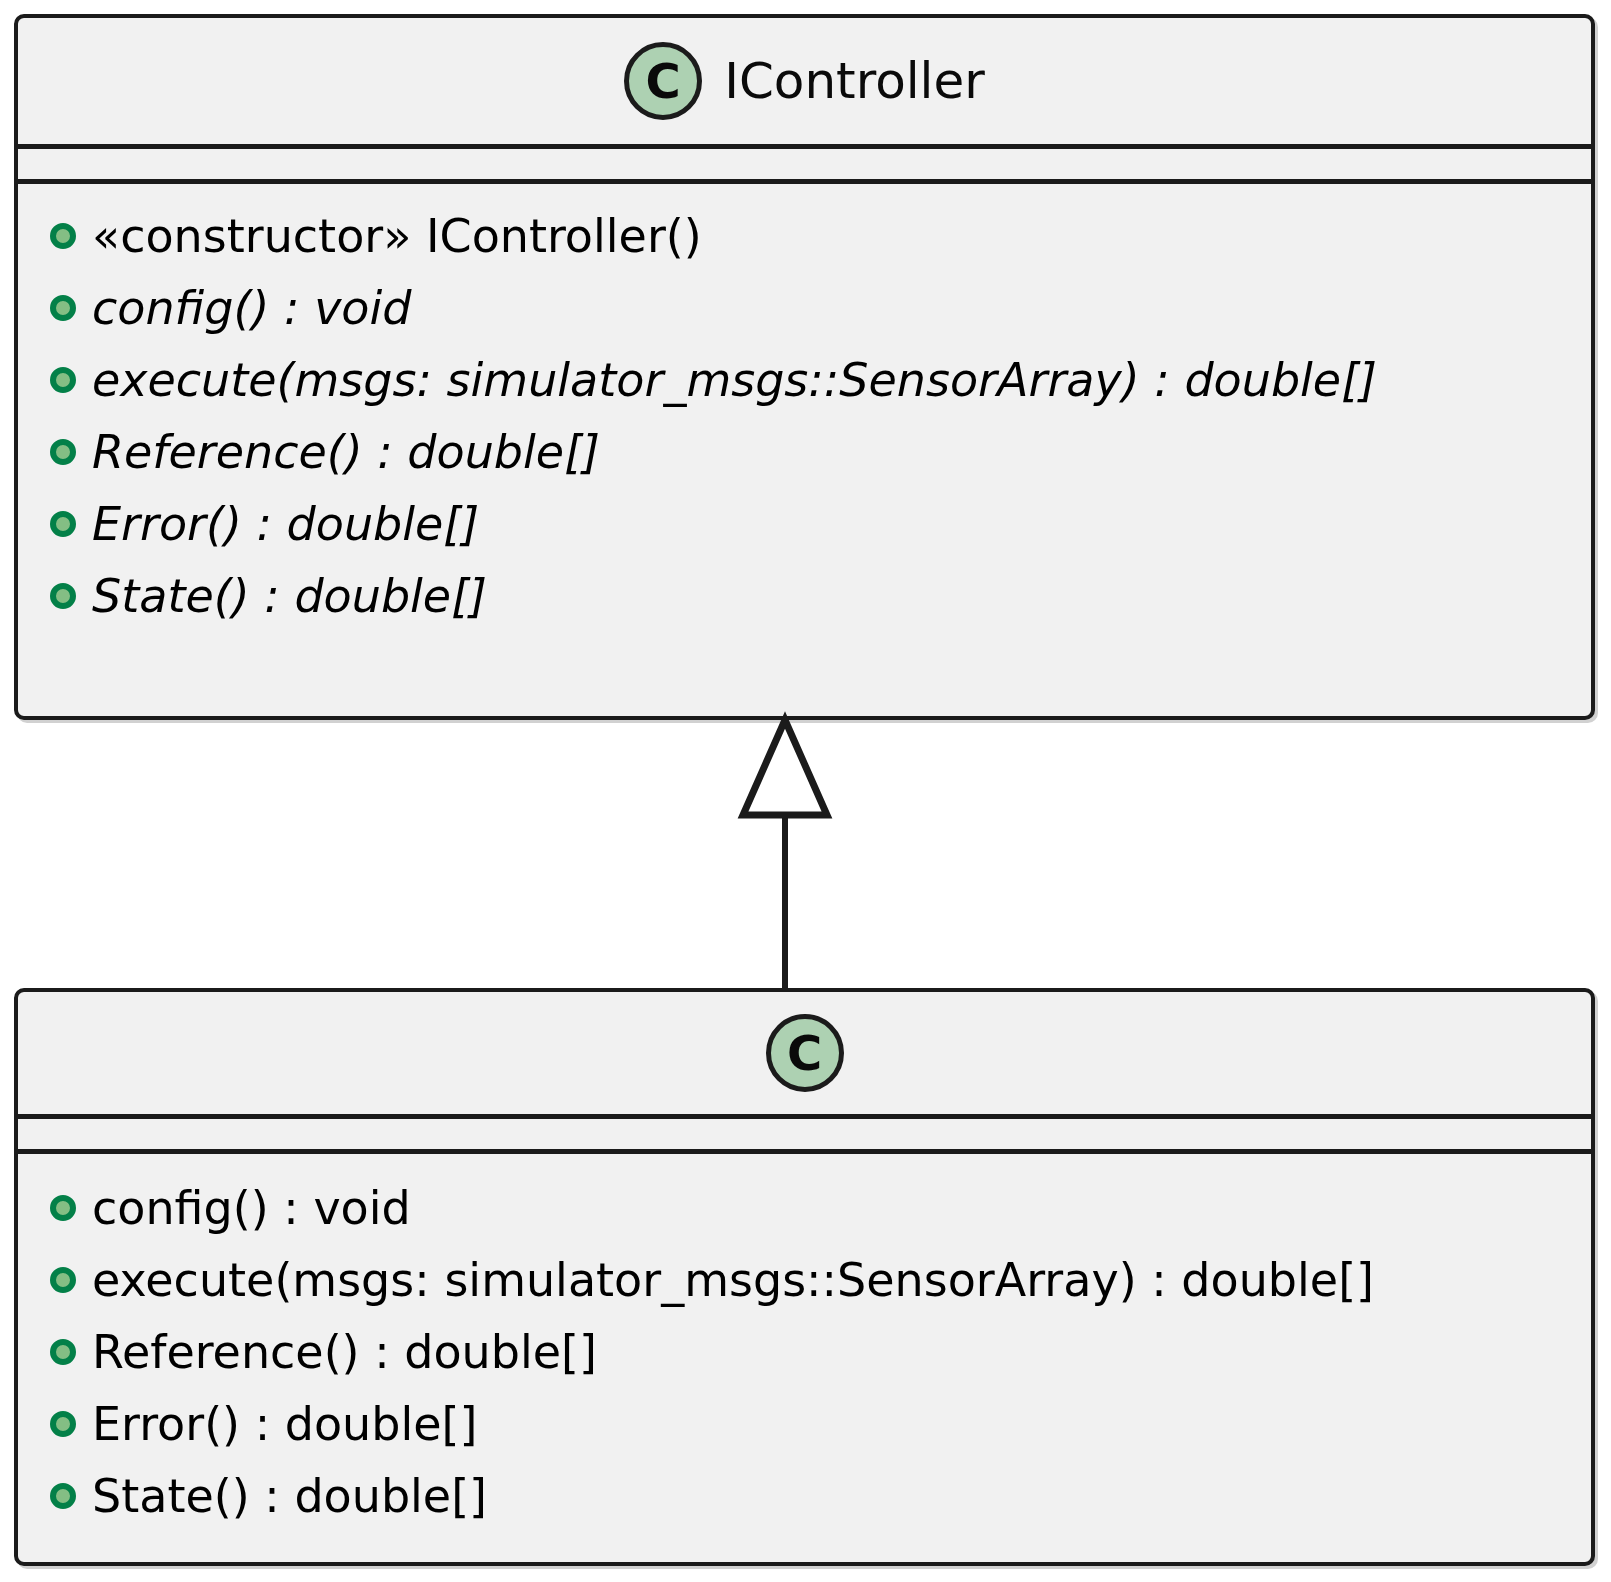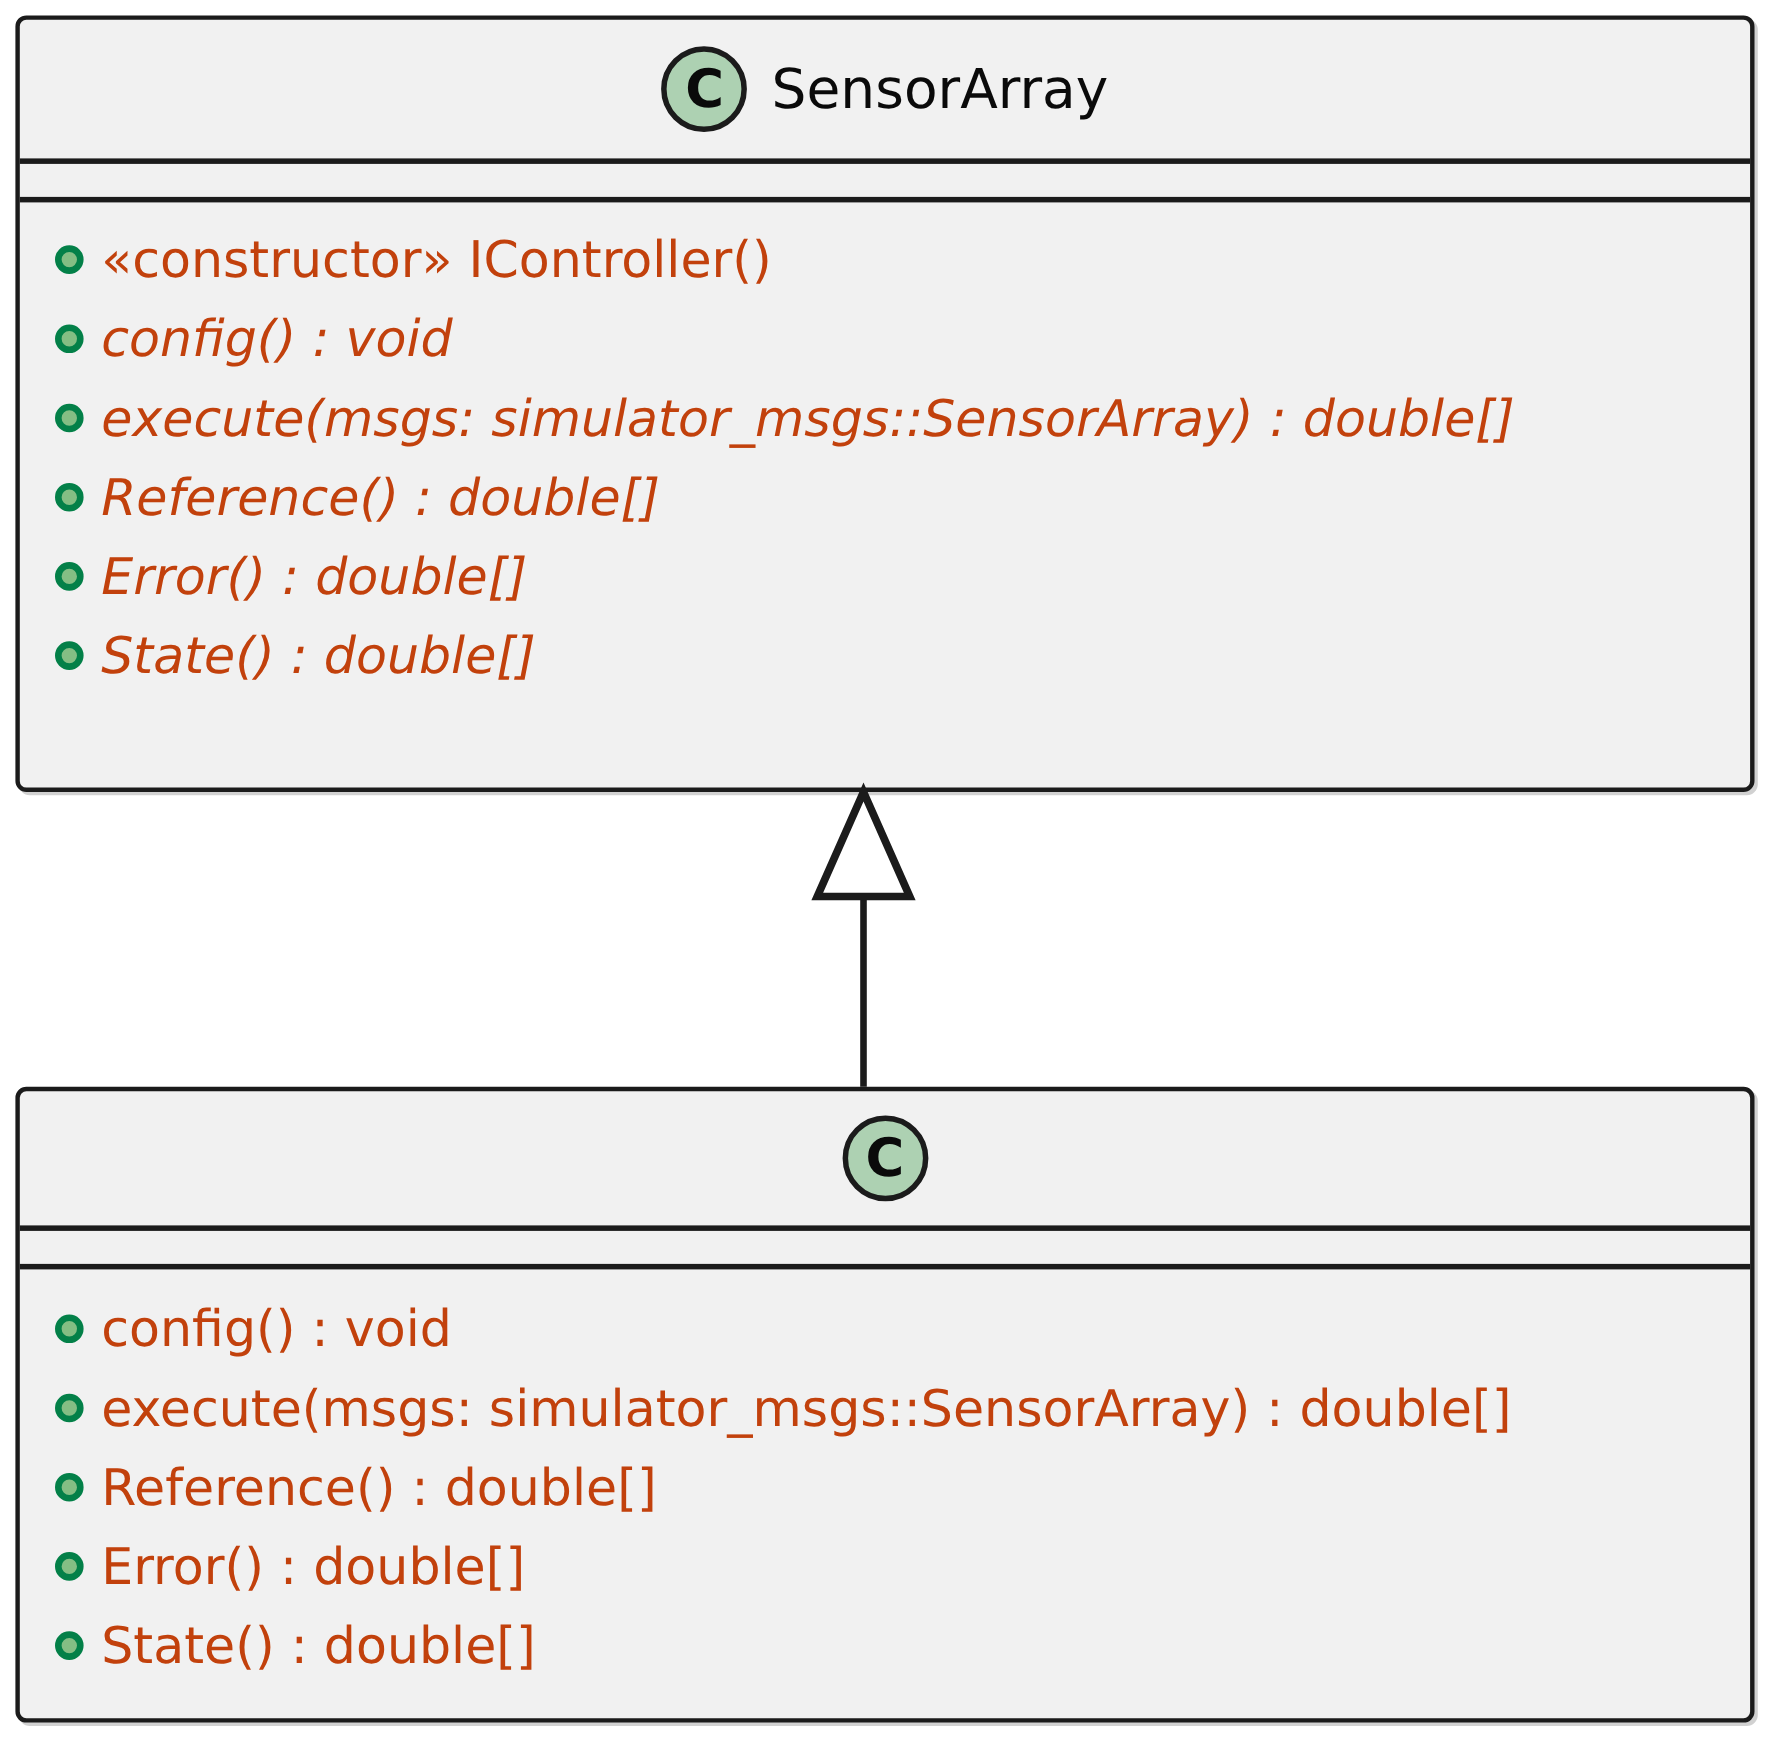--- a/index.html
+++ b/index.html
@@ -115,21 +115,21 @@
     height: 26px;
     border-radius: 50%;
     background: #84BE84;
     border: 6px solid #038048;
     box-sizing: border-box;
     flex: none;
   }
 
   .member-text {
     font-size: 46px;
-    color: #c2410c;
+    color: #000000;
     line-height: 1;
     white-space: nowrap;
     font-family: "DejaVu Sans", sans-serif;
   }
   .member-text.abstract {
     font-style: italic;
   }
 
   
   .generalization {
@@ -143,21 +143,21 @@
 </style>
 </head>
 <body>
 
 <div class="diagram">
 
   <div class="uml-class class-parent">
 
     <div class="class-header">
       <div class="class-icon">C</div>
-      <div class="class-title">SensorArray</div>
+      <div class="class-title">IController</div>
     </div>
 
     <div class="compartment-sep"></div>
     <div class="attrs-compartment"></div>
     <div class="compartment-sep"></div>
 
     <div class="methods-compartment">
 
       <div class="member-row">
         <span class="vis-marker"></span>

